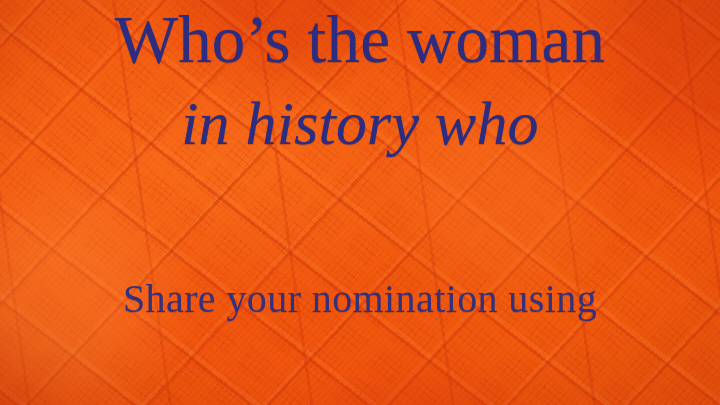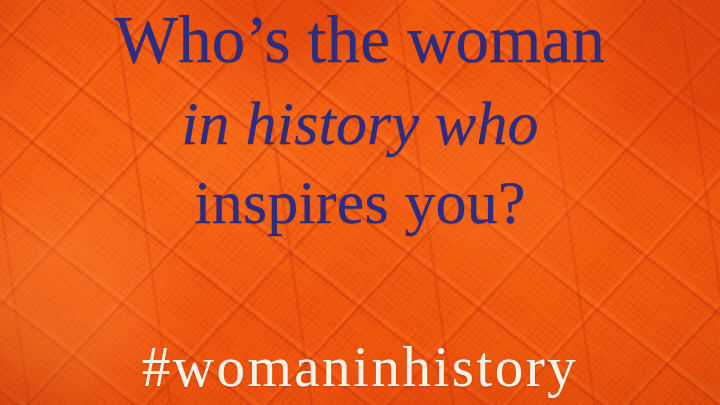--- a/index.html
+++ b/index.html
@@ -274,19 +274,18 @@
   <div class="bg-layer bg-blocks-b"></div>
   <div class="bg-layer bg-mottle"></div>
   <div class="bg-vignette"></div>
 
   <div class="content">
 
     <div class="headline-line line1">Who’s the woman</div>
 
     <div class="headline-line line2">in history who</div>
 
-    <div class="headline-line line3">inspires you?</div>
-
-
-    <div class="hashtag">#womaninhistory</div>
+
+    <div class="line4">Share your nomination using</div>
+
 
   </div>
 </div>
 
 </body></html>

